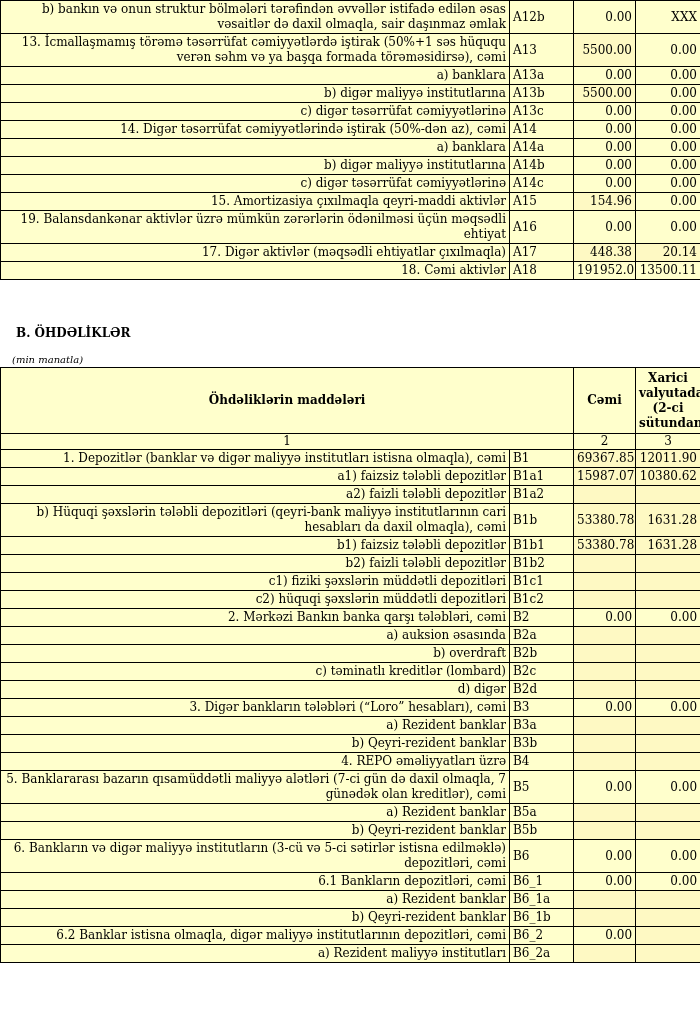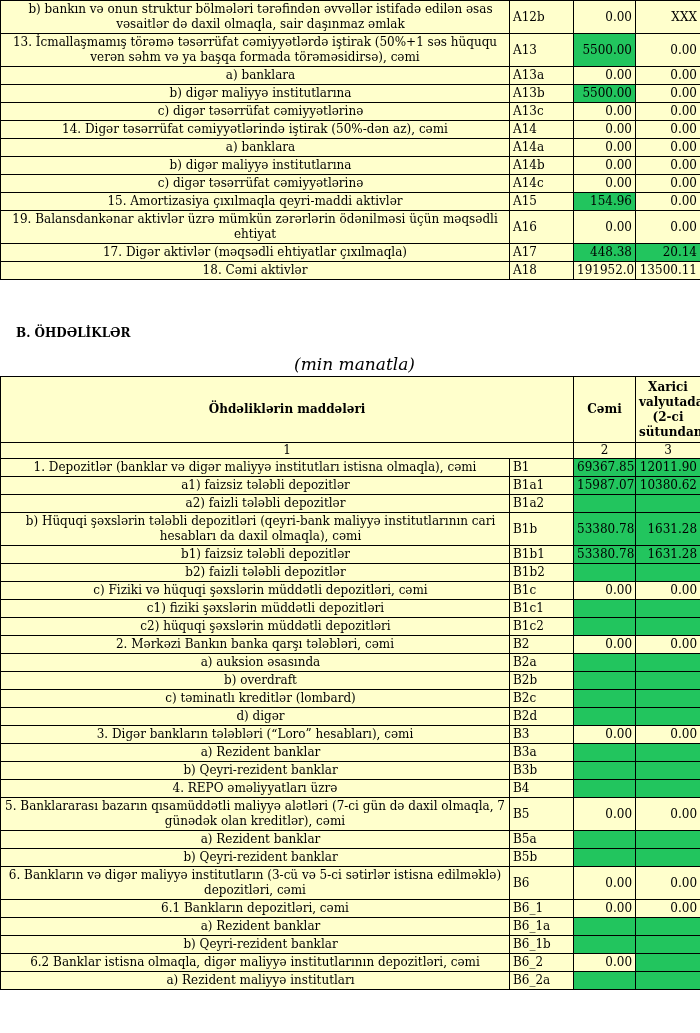--- a/index.html
+++ b/index.html
@@ -14,44 +14,44 @@
   }
   .fin-table td {
     border:1px solid #000;
     background:#FFFFCC;
     padding:1px 3px;
     height:18px;
     line-height:15px;
     vertical-align:middle;
     overflow:hidden;
   }
-  .fin-table td.lbl  { text-align:center; }
+  .fin-table td.lbl  { text-align:right; }
   .fin-table td.code { text-align:left; }
   .fin-table td.val  { text-align:right; }
-  .fin-table td.white{ background:#22c55e; }
+  .fin-table td.white{ background:#fef9c3; }
   .fin-table td.ind1 { padding-left:14px; }
   .fin-table td.ind2 { padding-left:24px; }
   .fin-table td.bold { font-weight:normal; }
   .fin-table thead td.hdr {
     height:66px; text-align:center; vertical-align:middle;
     font-weight:bold; line-height:15px;
   }
   .fin-table thead tr.numrow td {
     height:15px; text-align:center; padding:0 3px;
   }
   .section-title {
     margin:46px 0 14px 16px;
     text-align:left;
     font-weight:bold;
     font-size:12px;
   }
   .unit-note {
-    text-align:center;
+    text-align:left;
     font-style:italic;
-    font-size:17px;
+    font-size:10px;
     margin:0 3px 2px 12px;
   }
 </style>
 </head>
 <body>
 
 <div class="sheet">
 
   <table class="fin-table">
     <colgroup>
@@ -195,26 +195,20 @@
           <td class="val white">53380.78</td>
           <td class="val white">1631.28</td>
         </tr>
         <tr>
           <td class="lbl ind2">b2) faizli tələbli depozitlər</td>
           <td class="code">B1b2</td>
           <td class="val white"></td>
           <td class="val white"></td>
         </tr>
         <tr>
-          <td class="lbl ind1">c) Fiziki və hüquqi şəxslərin müddətli depozitləri, cəmi</td>
-          <td class="code">B1c</td>
-          <td class="val">0.00</td>
-          <td class="val">0.00</td>
-        </tr>
-        <tr>
           <td class="lbl ind2">c1) fiziki şəxslərin müddətli depozitləri</td>
           <td class="code">B1c1</td>
           <td class="val white"></td>
           <td class="val white"></td>
         </tr>
         <tr>
           <td class="lbl ind2">c2) hüquqi şəxslərin müddətli depozitləri</td>
           <td class="code">B1c2</td>
           <td class="val white"></td>
           <td class="val white"></td>

